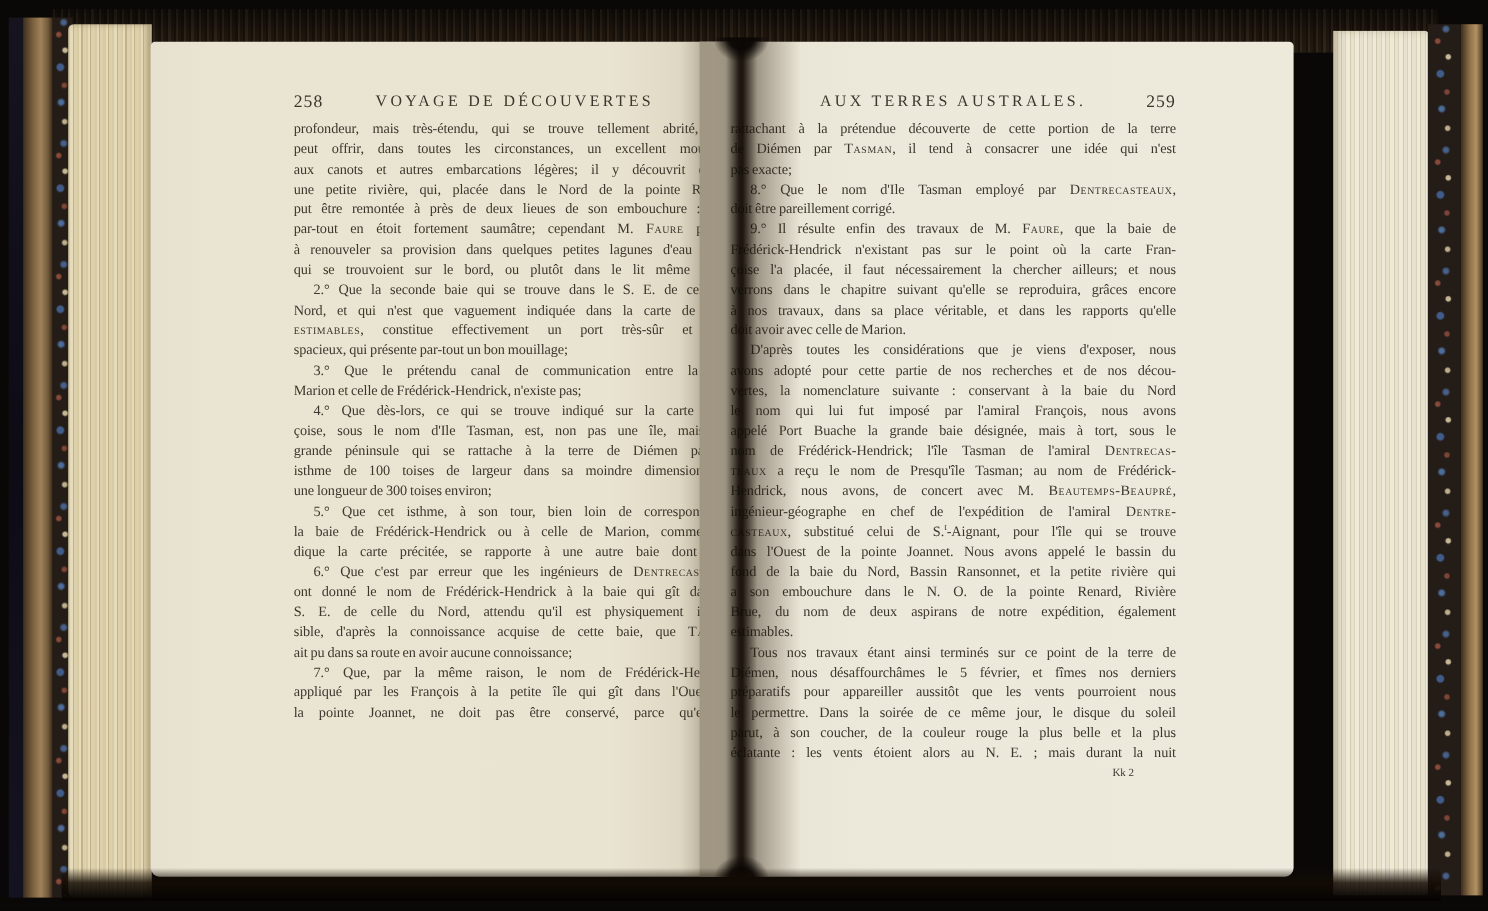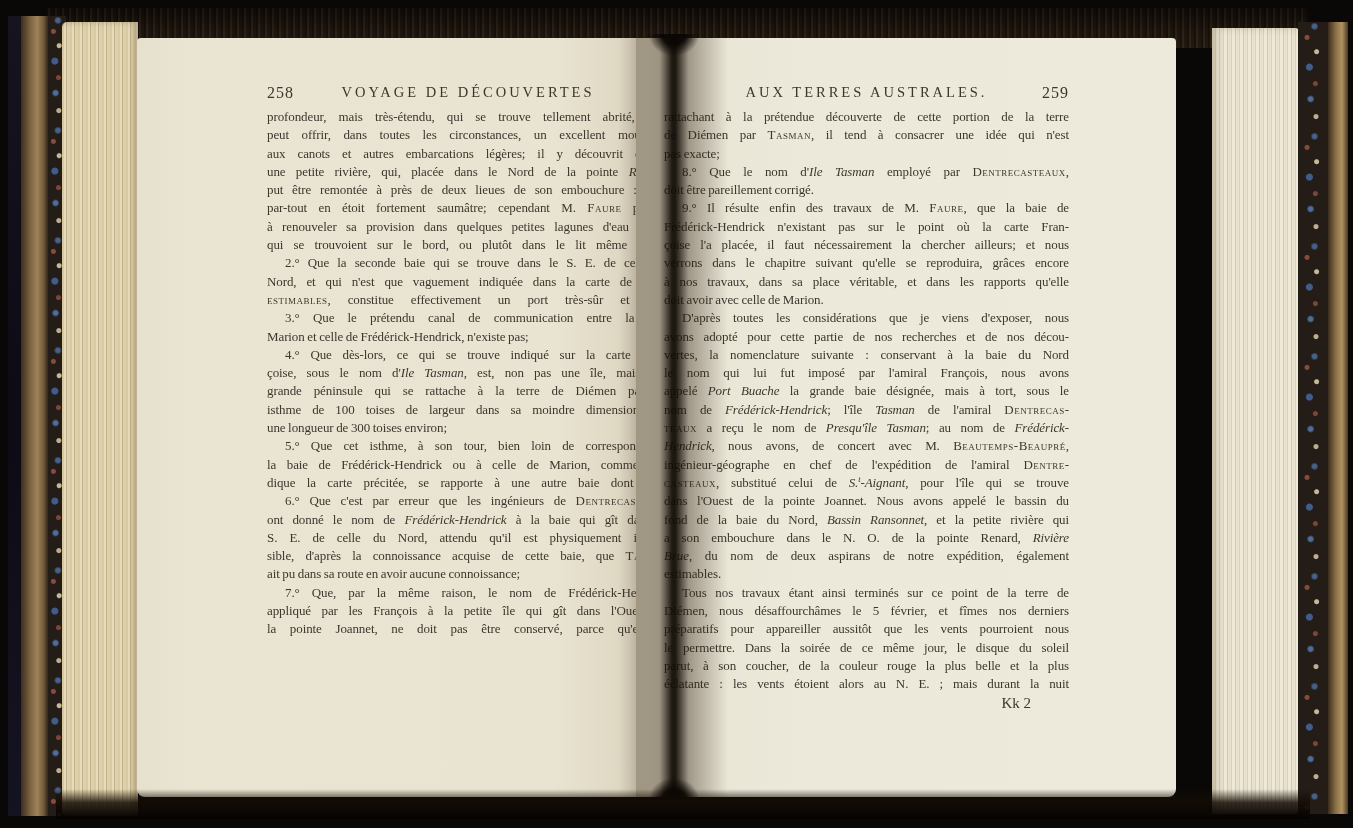--- a/index.html
+++ b/index.html
@@ -90,24 +90,24 @@
   .running-header .pn{width:64px;font-size:16px;letter-spacing:1px;}
   .running-header .pn.r{text-align:right;}
   .running-header .rt{flex:1;text-align:center;font-size:14.5px;letter-spacing:3px;}
   .lines{font-size:13px;letter-spacing:-0.1px;word-spacing:-0.5px;}
   .line{
     height:18.3px;line-height:18.3px;white-space:nowrap;
     text-align:justify;text-align-last:justify;
   }
   .line.end{text-align-last:left;}
   .line .ind{display:inline-block;width:18px;}
-  .line .it{font-style:italic;}
+  .line .it{}
   .line .sc{font-variant:small-caps;letter-spacing:.5px;}
   .line sup{font-size:8.5px;vertical-align:super;line-height:0;}
-  .sig-line{height:18.3px;line-height:18.3px;text-align:right;padding-right:38px;font-size:15px;}
+  .sig-line{height:18.3px;line-height:18.3px;text-align:right;padding-right:38px;font-size:10px;}
 </style>
 </head>
 <body>
 
 <div id="scene">
 
   <div class="top-edge"></div>
 
   <div class="left-cover">
     <div class="board-edge"></div>
@@ -129,20 +129,21 @@
           <div class="line">peut offrir, dans toutes les circonstances, un excellent mouillage</div>
           <div class="line">aux canots et autres embarcations légères; il y découvrit encore</div>
           <div class="line">une petite rivière, qui, placée dans le Nord de la pointe <span class="it">Renard</span>,</div>
           <div class="line">put être remontée à près de deux lieues de son embouchure : l'eau</div>
           <div class="line">par-tout en étoit fortement saumâtre; cependant M. <span class="sc">Faure</span> parvint</div>
           <div class="line">à renouveler sa provision dans quelques petites lagunes d'eau douce</div>
           <div class="line">qui se trouvoient sur le bord, ou plutôt dans le lit même de la</div>
           <div class="line"><span class="ind"></span>2.° Que la seconde baie qui se trouve dans le S. E. de celle du</div>
           <div class="line">Nord, et qui n'est que vaguement indiquée dans la carte de <span class="sc">Den</span>-</div>
           <div class="line"><span class="sc">estimables</span>, constitue effectivement un port très-sûr et très-</div>
+          <div class="line end">spacieux, qui présente par-tout un bon mouillage;</div>
           <div class="line"><span class="ind"></span>3.° Que le prétendu canal de communication entre la baie</div>
           <div class="line end">Marion et celle de Frédérick-Hendrick, n'existe pas;</div>
           <div class="line"><span class="ind"></span>4.° Que dès-lors, ce qui se trouve indiqué sur la carte Fran-</div>
           <div class="line">çoise, sous le nom d'<span class="it">Ile Tasman</span>, est, non pas une île, mais une</div>
           <div class="line">grande péninsule qui se rattache à la terre de Diémen par un</div>
           <div class="line">isthme de 100 toises de largeur dans sa moindre dimension, sur</div>
           <div class="line end">une longueur de 300 toises environ;</div>
           <div class="line"><span class="ind"></span>5.° Que cet isthme, à son tour, bien loin de correspondre à</div>
           <div class="line">la baie de Frédérick-Hendrick ou à celle de Marion, comme l'in-</div>
           <div class="line">dique la carte précitée, se rapporte à une autre baie dont nous</div>

